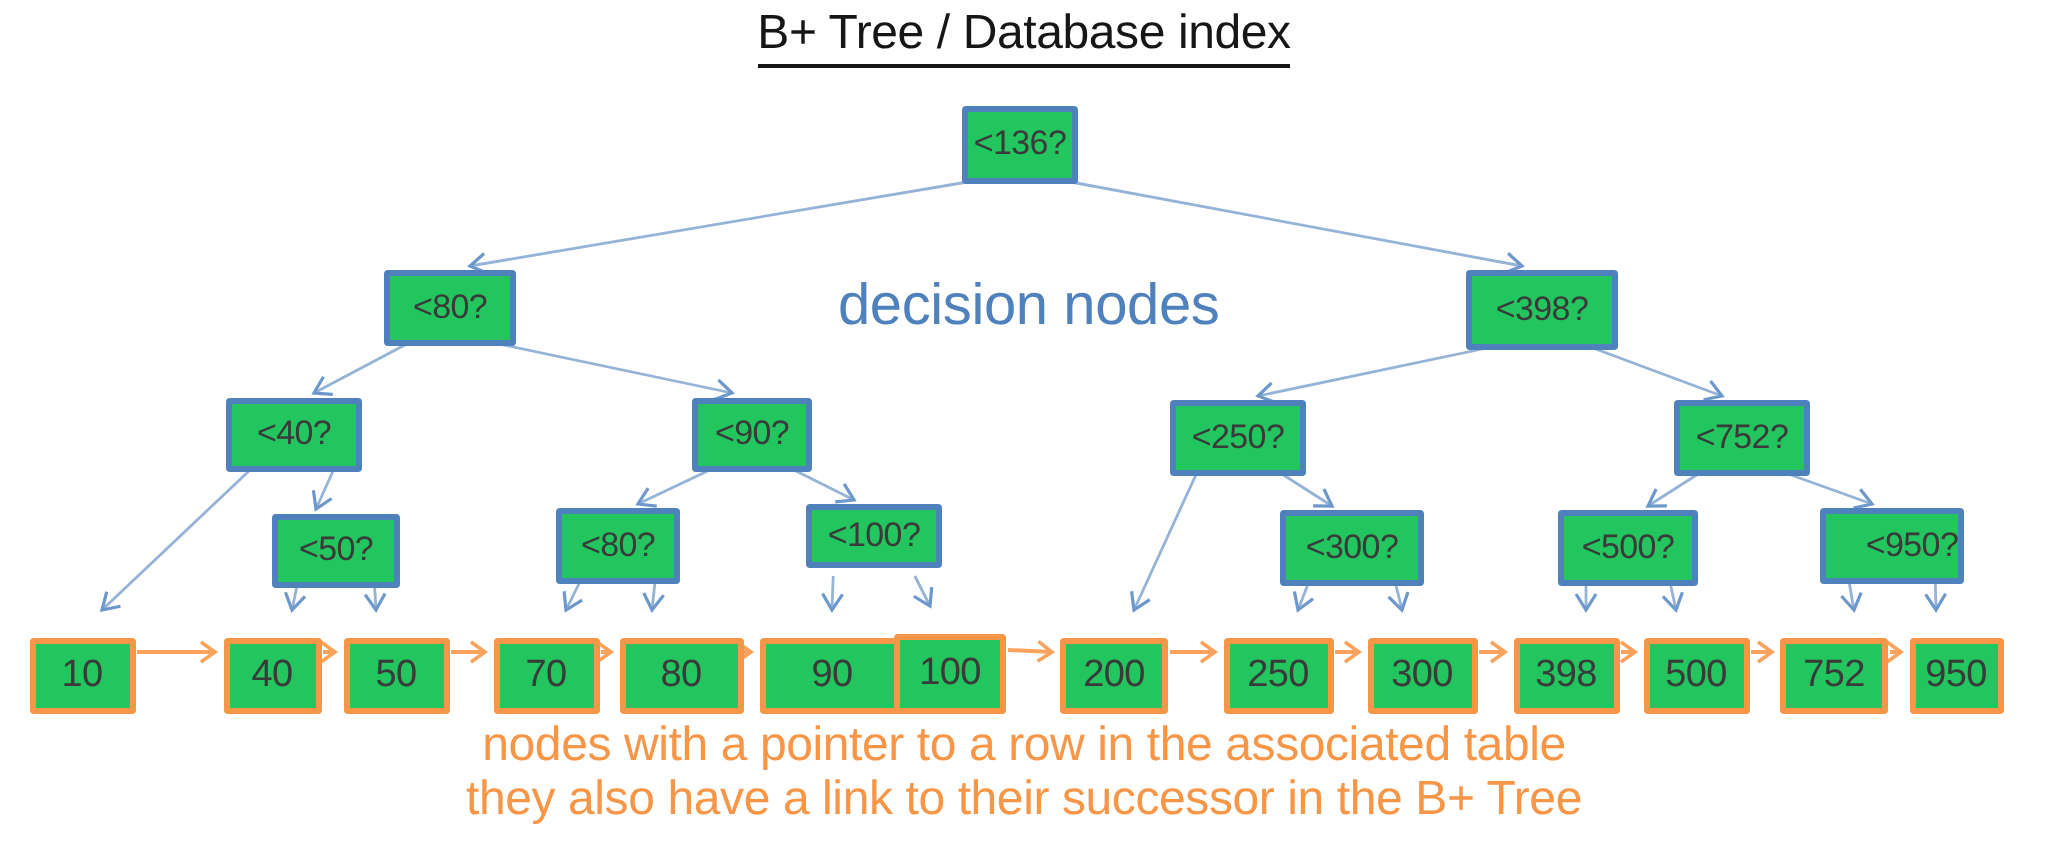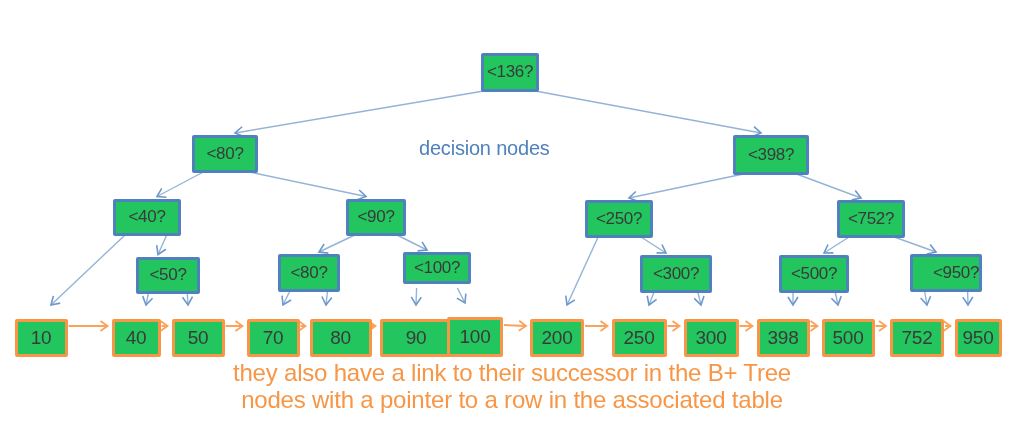--- a/index.html
+++ b/index.html
@@ -6,39 +6,42 @@
   .stage{
     position:relative;width:1024px;height:424px;overflow:hidden;
     background:#ffffff;font-family:"Liberation Sans",sans-serif;
   }
   .title-wrap{position:absolute;top:3px;left:0;width:100%;text-align:center;}
   .title-text{
     display:inline-block;font-size:24px;color:#161616;
     border-bottom:2px solid #161616;padding-bottom:1px;letter-spacing:-0.2px;
   }
   .decision-label{
-    position:absolute;left:419px;top:137px;font-size:20px;letter-spacing:-0.2px;
+    position:absolute;left:419px;top:137px;font-size:29px;letter-spacing:-0.2px;
   }
   .caption{
     position:absolute;top:359px;left:0;width:100%;text-align:center;
     font-size:24px;line-height:27px;letter-spacing:-0.2px;
   }
   #edges{position:absolute;left:0;top:0;width:1024px;height:424px;}
   .node{
     position:absolute;box-sizing:border-box;background:#22c55e;
     display:flex;align-items:center;justify-content:center;
     color:#3a3a3a;border-radius:2px;letter-spacing:-0.3px;
   }
   .node.decision{border:3px solid #4f81bd;font-size:17px;}
   .node.leaf{border:3px solid #f79646;font-size:19px;margin-top:12px;}
 </style>
 </head>
 <body>
 
 <div class="stage" id="stage">
+  <div class="title-wrap">
+    <span class="title-text" style="color: rgb(22, 22, 22); border-bottom-color: rgb(22, 22, 22);">B+ Tree / Database index</span>
+  </div>
 
   <svg id="edges" viewBox="0 0 1024 424" xmlns="http://www.w3.org/2000/svg">
       <defs>
         <marker id="ab" markerUnits="userSpaceOnUse" markerWidth="14" markerHeight="14" viewBox="-10 -7 14 14" refX="0" refY="0" orient="auto">
           <path d="M-8,-5 L0,0 L-8,5" fill="none" stroke="#6d98cc" stroke-width="1.6"></path>
         </marker>
         <marker id="ao" markerUnits="userSpaceOnUse" markerWidth="14" markerHeight="14" viewBox="-10 -7 14 14" refX="0" refY="0" orient="auto">
           <path d="M-7,-5 L0,0 L-7,5" fill="none" stroke="#f9a35c" stroke-width="1.8"></path>
         </marker>
       </defs>
@@ -109,16 +112,16 @@
       <div class="node leaf" style="left: 530px; top: 307px; width: 54px; height: 38px; border-color: rgb(247, 150, 70); color: rgb(58, 58, 58);">200</div>
       <div class="node leaf" style="left: 611.5px; top: 307px; width: 55px; height: 38px; border-color: rgb(247, 150, 70); color: rgb(58, 58, 58);">250</div>
       <div class="node leaf" style="left: 683.5px; top: 307px; width: 55px; height: 38px; border-color: rgb(247, 150, 70); color: rgb(58, 58, 58);">300</div>
       <div class="node leaf" style="left: 756.5px; top: 307px; width: 53px; height: 38px; border-color: rgb(247, 150, 70); color: rgb(58, 58, 58);">398</div>
       <div class="node leaf" style="left: 821.5px; top: 307px; width: 53px; height: 38px; border-color: rgb(247, 150, 70); color: rgb(58, 58, 58);">500</div>
       <div class="node leaf" style="left: 890px; top: 307px; width: 54px; height: 38px; border-color: rgb(247, 150, 70); color: rgb(58, 58, 58);">752</div>
       <div class="node leaf" style="left: 954.5px; top: 307px; width: 47px; height: 38px; border-color: rgb(247, 150, 70); color: rgb(58, 58, 58);">950</div>
     </div>
 
   <div class="caption" style="color: rgb(247, 150, 70);">
+    <div>nodes with a pointer to a row in the associated table</div>
     <div>they also have a link to their successor in the B+ Tree</div>
-    <div>nodes with a pointer to a row in the associated table</div>
   </div>
 </div>
 
 </body></html>

